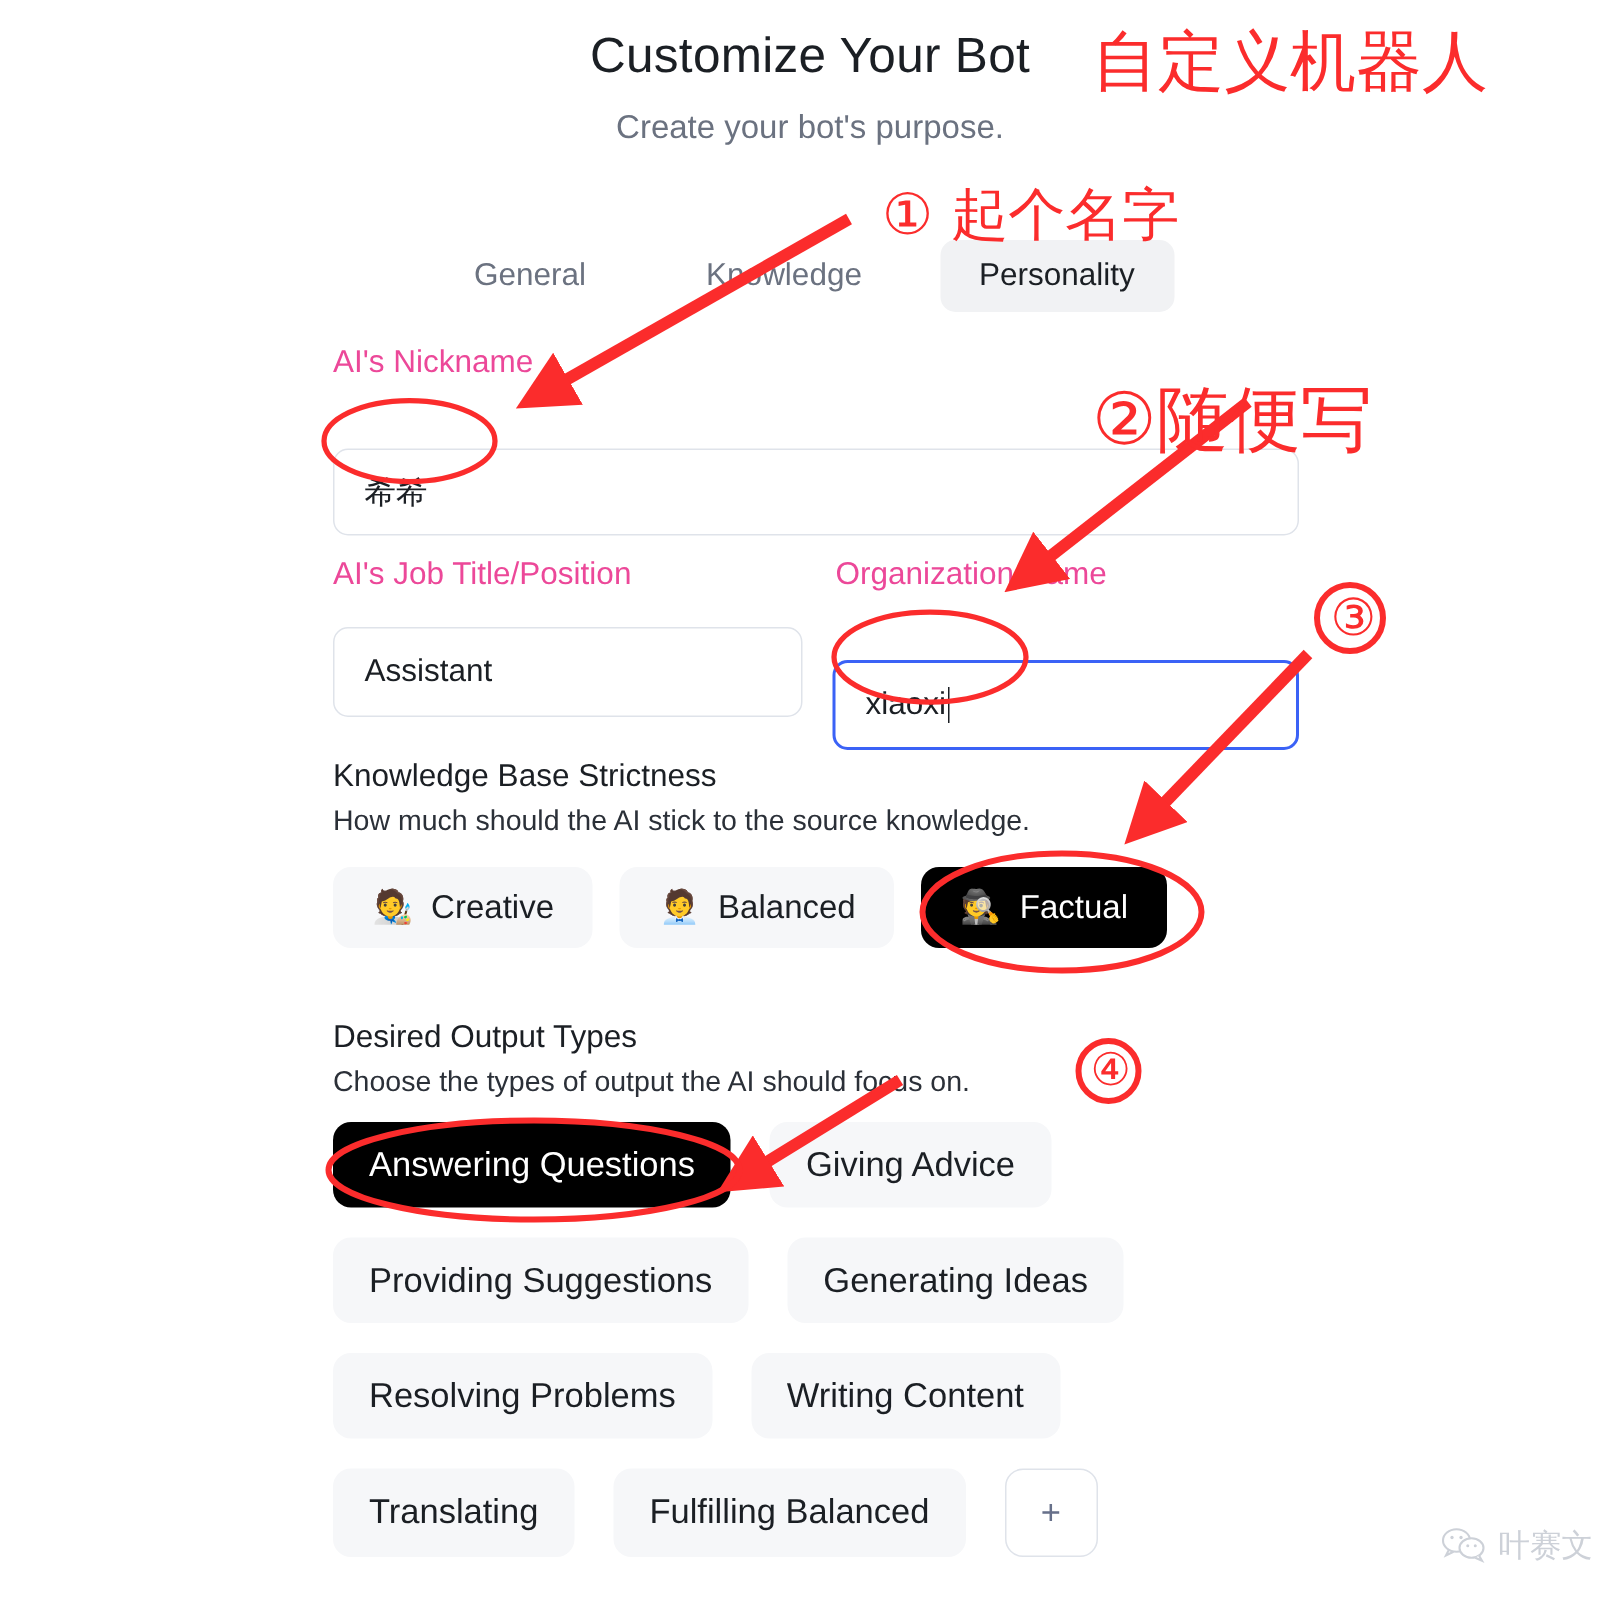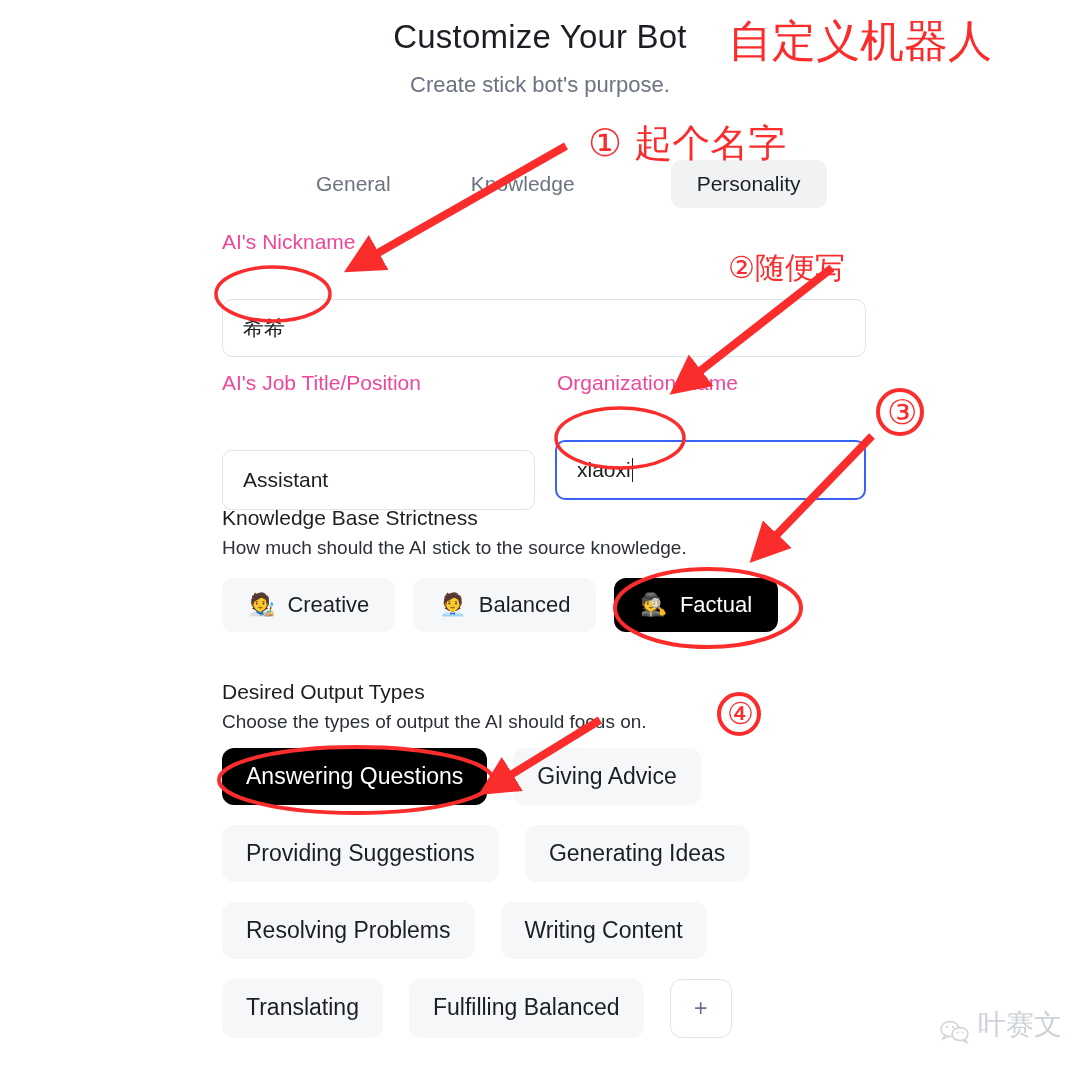--- a/index.html
+++ b/index.html
@@ -53,21 +53,20 @@
     padding: 12px 26px;
     border-radius: 10px;
     background: transparent;
     white-space: nowrap;
   }
   .tab.spacer-1 { margin-right: 28px; }
   .tab.spacer-2 { margin-right: 26px; }
   .tab.active {
     background: #f1f2f4;
     color: #1b1f24;
-    margin-left: 44px;
   }
 
   
   .field-label {
     position: absolute;
     font-size: 21px;
     color: #ec4899;
   }
   .text-input {
     position: absolute;
@@ -183,46 +182,46 @@
     font-family: "DejaVu Sans", sans-serif;
     white-space: nowrap;
   }
 
   
   .watermark {
     position: absolute;
     right: 18px;
     bottom: 22px;
     display: flex;
-    align-items: flex-end;
+    align-items: center;
     gap: 8px;
     color: #cdd1d8;
-    font-size: 28px;
+    font-size: 21px;
     font-family: "DejaVu Sans", sans-serif;
   }
 </style>
 </head>
 <body>
 
 <div class="page-title">Customize Your Bot</div>
-<div class="page-subtitle">Create stick bot's purpose.</div>
+<div class="page-subtitle">Create your bot's purpose.</div>
 
 <div class="tabs">
   <div class="tab spacer-1">General</div>
   <div class="tab spacer-2">Knowledge</div>
   <div class="tab active">Personality</div>
 </div>
 
 <div class="field-label" style="left:222px; top:230px;">AI's Nickname</div>
 <div class="text-input" style="left:222px; top:264px; width:644px; height:58px;">
   <span>希希</span>
 </div>
 
 <div class="field-label" style="left:222px; top:371px;">AI's Job Title/Position</div>
-<div class="text-input" style="left:222px; top:415px; width:313px; height:60px;">
+<div class="text-input" style="left:222px; top:383px; width:313px; height:60px;">
   <span>Assistant</span>
 </div>
 
 <div class="field-label" style="left:557px; top:371px;">Organization Name</div>
 <div class="text-input focused" style="left:555px; top:405px; width:311px; height:60px;">
   <span>xiaoxi</span>
     <span class="caret"></span>
 </div>
 
 <div class="section-title" style="left:222px; top:506px;">Knowledge Base Strictness</div>
@@ -284,21 +283,21 @@
 
     <circle cx="900" cy="412" r="22" fill="none" stroke="#fb2c2c" stroke-width="4"></circle>
 
     <circle cx="739" cy="714" r="20" fill="none" stroke="#fb2c2c" stroke-width="4"></circle>
   </svg>
 
   <div class="anno-text" style="left:728px; top:12px; font-size:44px;">自定义机器人</div>
 
   <div class="anno-text" style="left:588px; top:118px; font-size:38px;">① 起个名字</div>
 
-  <div class="anno-text" style="left:728px; top:248px; font-size:30px;">②随便写</div>
+  <div class="anno-text" style="left:728px; top:248px; font-size:48px;">②随便写</div>
 
   <div class="anno-num" style="left:887px; top:392px;">③</div>
 
   <div class="anno-num" style="left:727px; top:696px; font-size:30px;">④</div>
 </div>
 
 <div class="watermark">
   <svg width="30" height="24" viewBox="0 0 30 24">
     <ellipse cx="10" cy="9" rx="9" ry="7.5" fill="none" stroke="#cdd1d8" stroke-width="1.4"></ellipse>
     <path d="M5 15 L3 19 L8 16.5" fill="none" stroke="#cdd1d8" stroke-width="1.4"></path>

